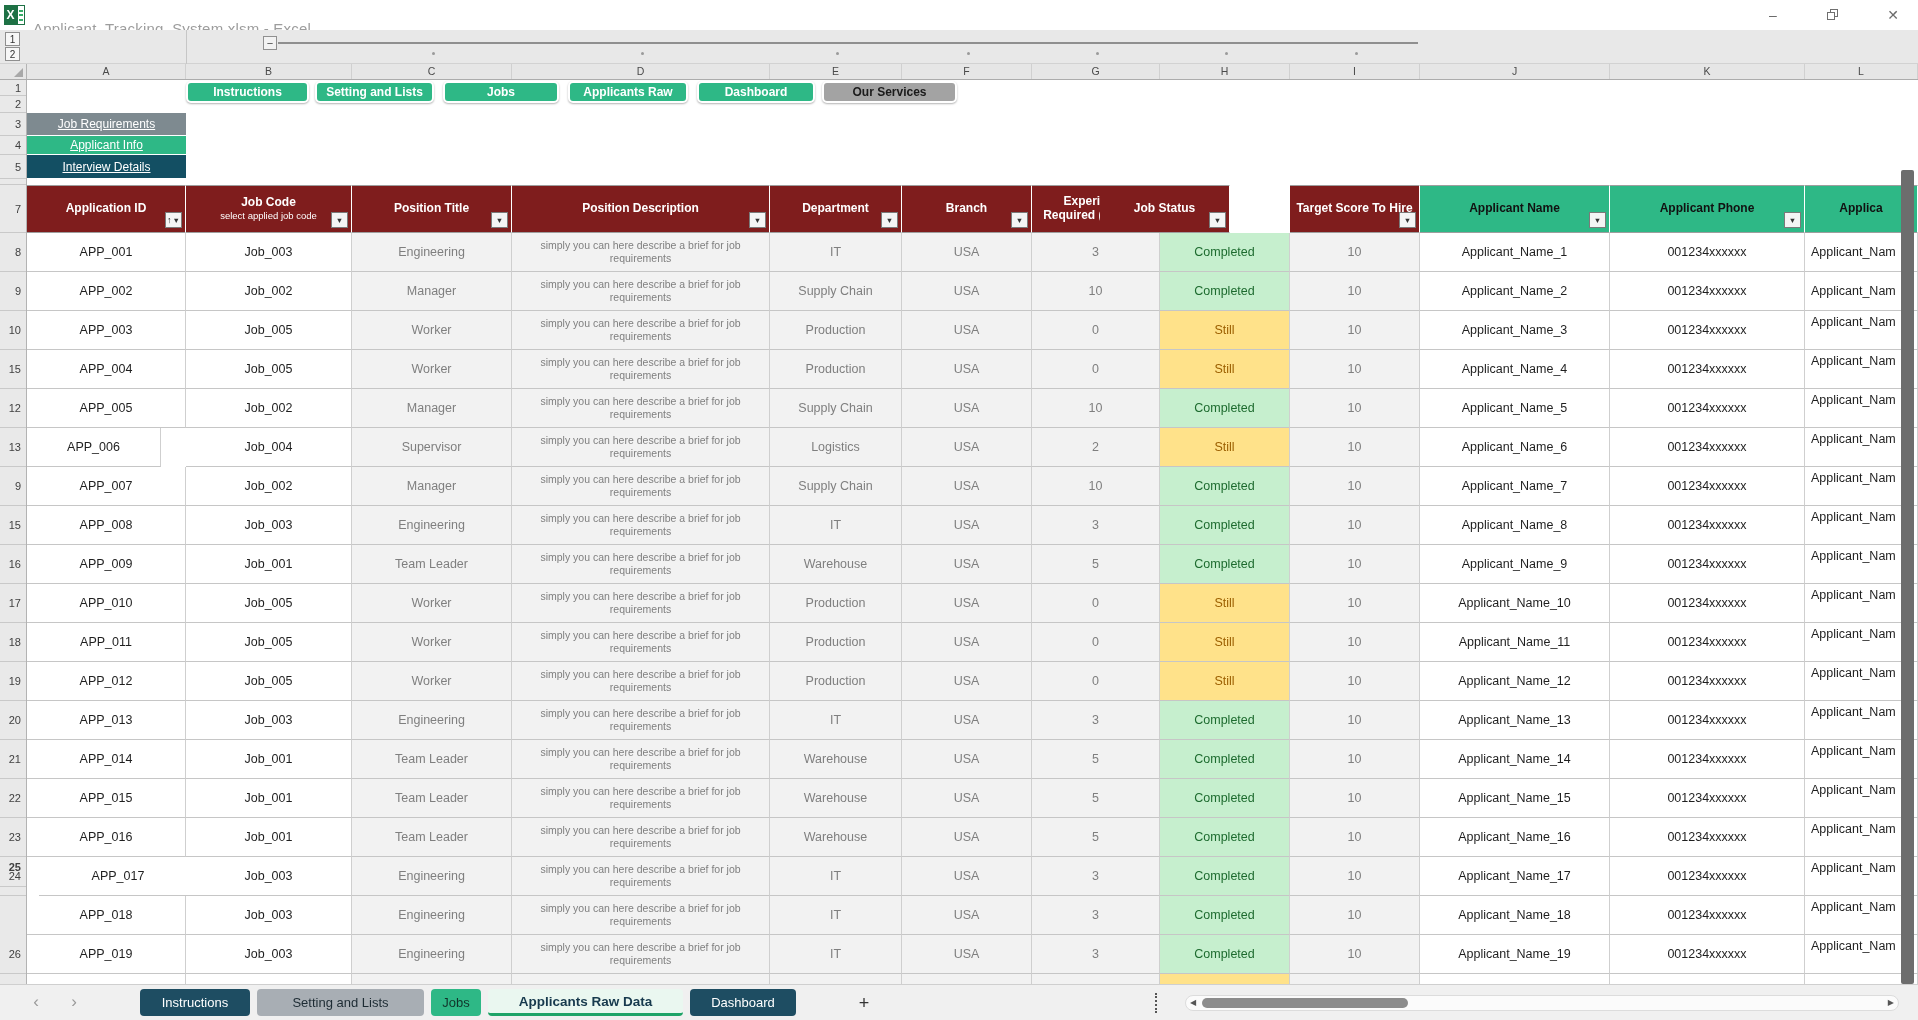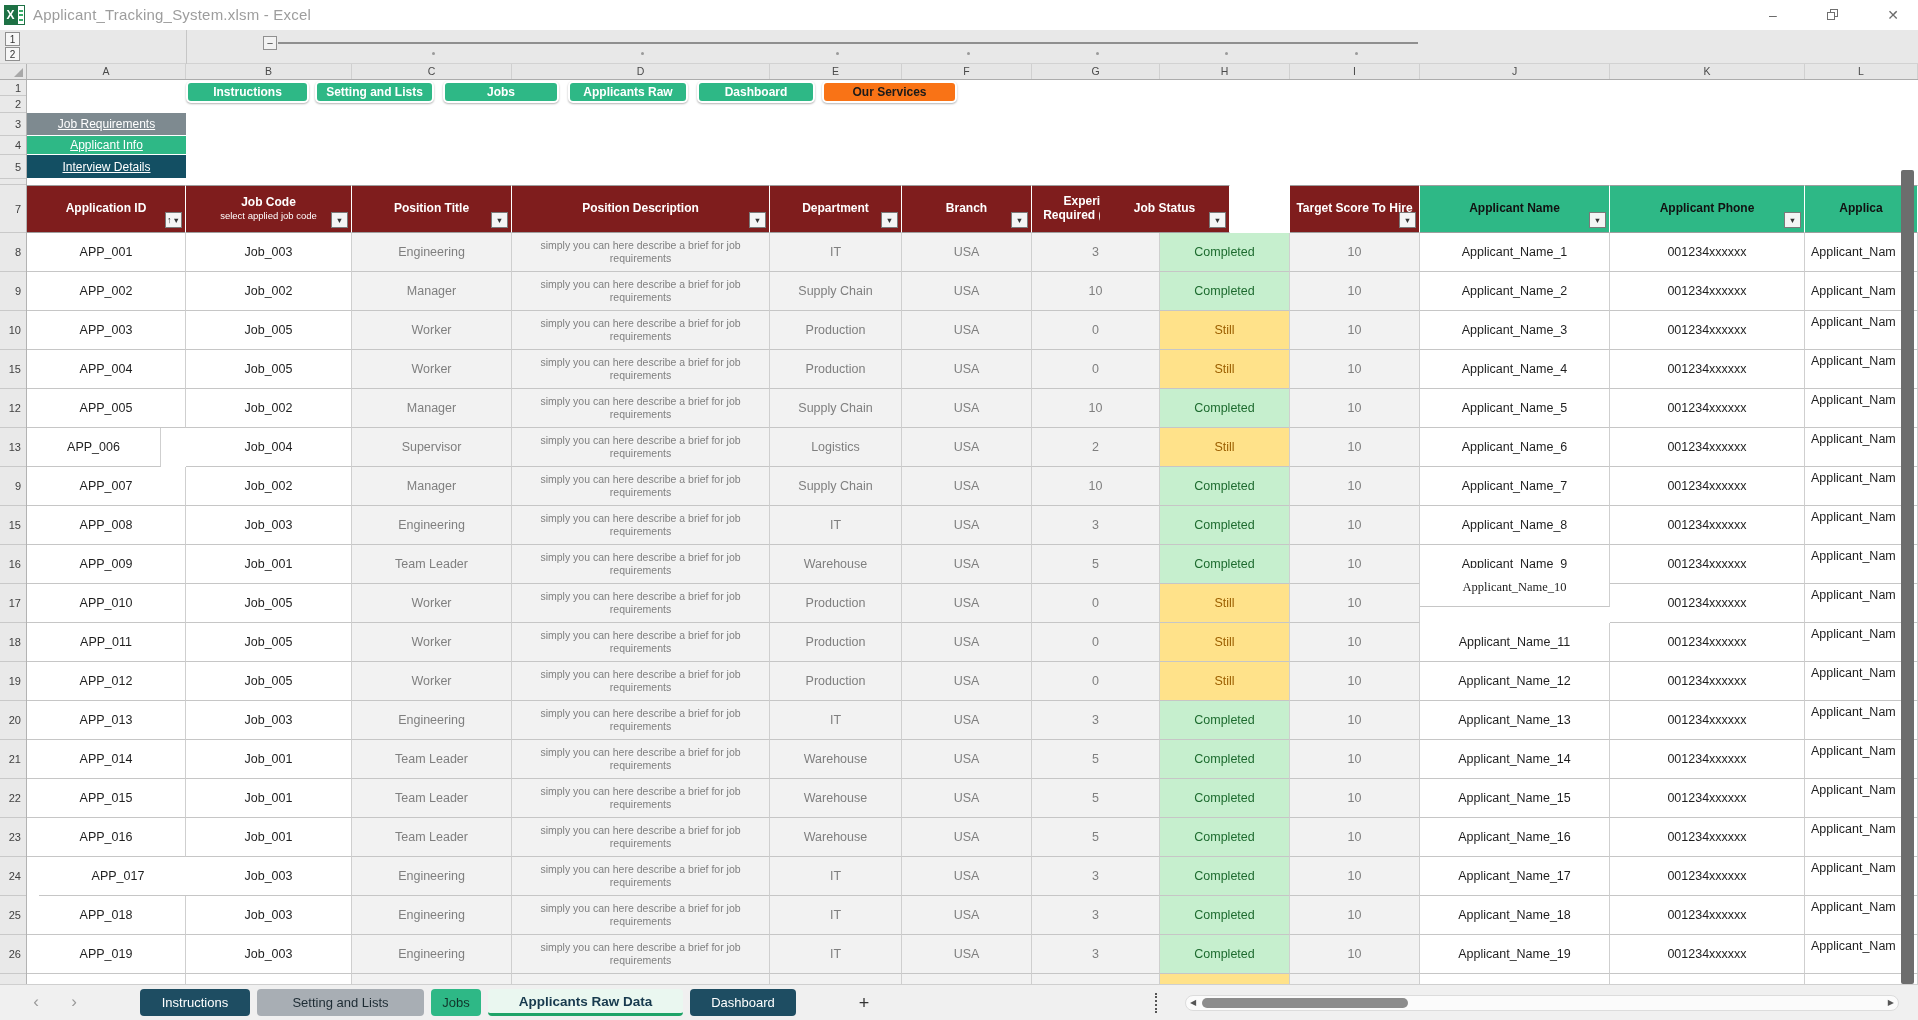--- a/index.html
+++ b/index.html
@@ -9,21 +9,21 @@
     -webkit-font-smoothing:antialiased;
   }
   
   .titlebar{position:absolute;left:0;top:0;width:1918px;height:30px;background:#ffffff;}
   .appicon{position:absolute;left:4px;top:5px;width:21px;height:20px;display:flex;}
   .appicon .xpart{width:13px;height:20px;background:#1e7145;color:#fff;font-size:12px;font-weight:bold;
     display:flex;align-items:center;justify-content:center;}
   .appicon .docpart{width:8px;height:20px;background:#fff;border:1px solid #1e7145;box-sizing:border-box;
     display:flex;flex-direction:column;justify-content:space-evenly;padding:1px;}
   .appicon .docpart i{display:block;height:2px;background:#35ac67;}
-  .titletext{position:absolute;left:33px;top:6px;font-size:15px;color:#9d9d9d;letter-spacing:.2px;}
+  .titletext{position:absolute;left:33px;top:20px;font-size:15px;color:#9d9d9d;letter-spacing:.2px;}
   .winctl{position:absolute;top:4px;width:26px;height:22px;display:flex;align-items:center;justify-content:center;
     color:#6b6b6b;font-size:14px;cursor:default;}
   .winctl.min{left:1760px;}
   .winctl.max{left:1820px;}
   .winctl.close{left:1880px;}
   .restore-box{position:relative;width:10px;height:10px;}
   .restore-box b,.restore-box i{position:absolute;width:8px;height:8px;border:1.4px solid #6f6f6f;background:transparent;box-sizing:border-box;}
   .restore-box b{left:2px;top:-1px;}
   .restore-box i{left:-1px;top:2px;background:#fff;}
   
@@ -44,21 +44,21 @@
   
   .sheetbody{position:absolute;left:0;top:80px;width:1918px;height:904px;background:#ffffff;}
   .gutter{position:absolute;left:0;top:0;width:27px;height:904px;background:#e9e9e9;border-right:1px solid #b3b3b3;box-sizing:border-box;}
   .rownum{position:absolute;left:0;width:26px;text-align:right;padding-right:5px;box-sizing:border-box;
     font-size:11px;color:#3f3f3f;border-bottom:1px solid #c9c9c9;display:flex;align-items:center;justify-content:flex-end;}
   
   .navbtn{position:absolute;top:1px;height:22px;border-radius:5px;border:2px solid #ffffff;box-sizing:border-box;
     box-shadow:0 1px 2px rgba(0,0,0,.3);display:flex;align-items:center;justify-content:center;
     font-size:12px;font-weight:600;cursor:pointer;}
   .navbtn.green{background:#2eb886;color:#ffffff;}
-  .navbtn.gray{background:#f97316;color:#1a1a1a;}
+  .navbtn.gray{background:#a3a3a3;color:#1a1a1a;}
   
   .sidebtn{position:absolute;left:27px;width:159px;display:flex;align-items:center;justify-content:center;
     font-size:12px;color:#fff;text-decoration:underline;border-bottom:1px solid #fff;box-sizing:border-box;cursor:pointer;}
   .sidebtn.gray{background:#7e8a90;}
   .sidebtn.green{background:#2eb886;}
   .sidebtn.dark{background:#134f63;}
   
   .hcell{position:absolute;top:105px;height:48px;box-sizing:border-box;border-right:1px solid #ffffff;border-top:1px solid #9e9e9e;border-bottom:1px solid #9e9e9e;
     display:flex;flex-direction:column;align-items:center;justify-content:center;text-align:center;overflow:hidden;cursor:pointer;}
   .hcell.gray{background:#7f1d1d;color:#ffffff;}
@@ -174,21 +174,21 @@
         <div class="rownum" style="top: 426px; height: 39px;">15</div>
         <div class="rownum" style="top: 465px; height: 39px;">16</div>
         <div class="rownum" style="top: 504px; height: 39px;">17</div>
         <div class="rownum" style="top: 543px; height: 39px;">18</div>
         <div class="rownum" style="top: 582px; height: 39px;">19</div>
         <div class="rownum" style="top: 621px; height: 39px;">20</div>
         <div class="rownum" style="top: 660px; height: 39px;">21</div>
         <div class="rownum" style="top: 699px; height: 39px; text-align: center;">22</div>
         <div class="rownum" style="top: 738px; height: 39px;">23</div>
         <div class="rownum" style="top: 777px; height: 39px;">24</div>
-        <div class="rownum" style="top: 816px; height: 39px;">25</div>
+        <div class="rownum" style="top: 768px; height: 39px; font-weight: bold;">25</div>
         <div class="rownum" style="top: 855px; height: 39px;">26</div>
       </div>
   <div class="navbtn green" style="left: 186px; width: 123px;">Instructions</div>
       <div class="navbtn green" style="left: 315px; width: 119px;">Setting and Lists</div>
       <div class="navbtn green" style="left: 443px; width: 116px;">Jobs</div>
       <div class="navbtn green" style="left: 568px; width: 120px;">Applicants Raw</div>
       <div class="navbtn green" style="left: 697px; width: 118px;">Dashboard</div>
       <div class="navbtn gray" style="left: 822px; width: 135px;">Our Services</div>
       <div class="sidebtn gray" style="top: 33px; height: 23px;">Job Requirements</div>
       <div class="sidebtn green" style="top: 56px; height: 19px;">Applicant Info</div>
@@ -351,21 +351,21 @@
       <div class="cell plain extra topalign" style="left: 1805px; width: 113px; top: 465px; height: 39px;">Applicant_Nam</div>
       <div class="cell plain" style="left: 27px; width: 159px; top: 504px; height: 39px;">APP_010</div>
       <div class="cell plain" style="left: 186px; width: 166px; top: 504px; height: 39px;">Job_005</div>
       <div class="cell soft" style="left: 352px; width: 160px; top: 504px; height: 39px;">Worker</div>
       <div class="cell soft desc" style="left: 512px; width: 258px; top: 504px; height: 39px;">simply you can here describe a brief for job requirements</div>
       <div class="cell soft" style="left: 770px; width: 132px; top: 504px; height: 39px;">Production</div>
       <div class="cell soft" style="left: 902px; width: 130px; top: 504px; height: 39px;">USA</div>
       <div class="cell soft" style="left: 1032px; width: 128px; top: 504px; height: 39px;">0</div>
       <div class="cell warn" style="left: 1160px; width: 130px; top: 504px; height: 39px;">Still</div>
       <div class="cell soft" style="left: 1290px; width: 130px; top: 504px; height: 39px;">10</div>
-      <div class="cell plain" style="left: 1420px; width: 190px; top: 488px; height: 39px; font-family: Liberation Serif, serif;">Applicant_Name_10</div>
+      <div class="cell plain" style="left: 1420px; width: 190px; top: 504px; height: 39px;">Applicant_Name_10</div>
       <div class="cell plain" style="left: 1610px; width: 195px; top: 504px; height: 39px;">001234xxxxxx</div>
       <div class="cell plain extra topalign" style="left: 1805px; width: 113px; top: 504px; height: 39px;">Applicant_Nam</div>
       <div class="cell plain" style="left: 27px; width: 159px; top: 543px; height: 39px;">APP_011</div>
       <div class="cell plain" style="left: 186px; width: 166px; top: 543px; height: 39px;">Job_005</div>
       <div class="cell soft" style="left: 352px; width: 160px; top: 543px; height: 39px;">Worker</div>
       <div class="cell soft desc" style="left: 512px; width: 258px; top: 543px; height: 39px;">simply you can here describe a brief for job requirements</div>
       <div class="cell soft" style="left: 770px; width: 132px; top: 543px; height: 39px;">Production</div>
       <div class="cell soft" style="left: 902px; width: 130px; top: 543px; height: 39px;">USA</div>
       <div class="cell soft" style="left: 1032px; width: 128px; top: 543px; height: 39px;">0</div>
       <div class="cell warn" style="left: 1160px; width: 130px; top: 543px; height: 39px;">Still</div>

